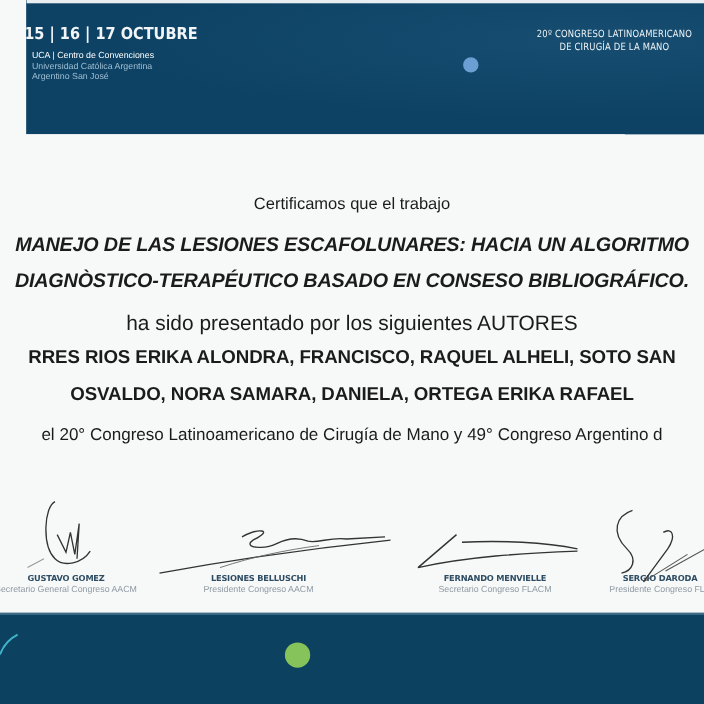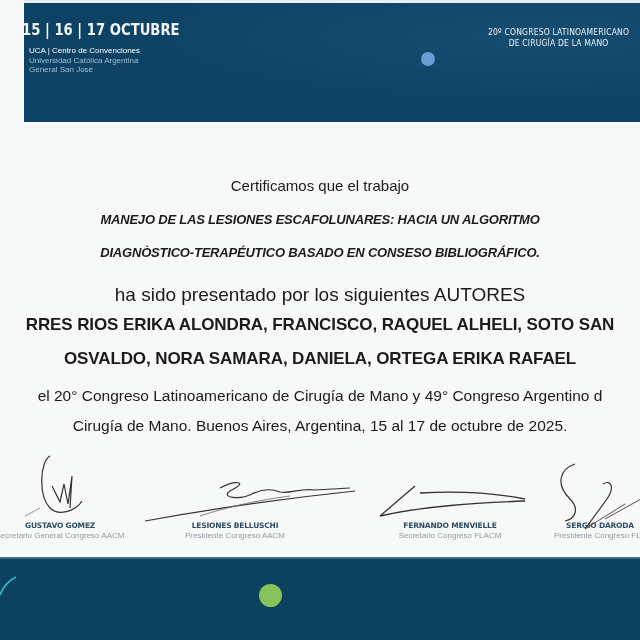--- a/index.html
+++ b/index.html
@@ -30,21 +30,21 @@
     font-family: "DejaVu Sans", sans-serif; font-size: 9px; line-height: 10.5px; letter-spacing: 0.2px;
     transform: scaleX(0.85); transform-origin: left; white-space: nowrap;
   }
   .divider-v { position: absolute; left: 626px; top: 24px; width: 1px; height: 26px; background: #dfe7ee; }
   .congress2 { position: absolute; left: 631px; top: 27px; color: #eef3f6; font-size: 9px; line-height: 10.5px; font-family: "DejaVu Sans", sans-serif; }
   .dot-blue { position: absolute; left: 397px; top: 52px; width: 14px; height: 14px; border-radius: 50%; background: #6b9fd4; }
 
   .content { position: absolute; left: 0; top: 122px; width: 568px; height: 435px; background: #f7f8f8; }
   .line { position: absolute; left: 0; width: 640px; text-align: center; white-space: nowrap; color: #1b1b1b; }
   .intro { top: 55px; font-size: 15px; }
-  .title { font-weight: bold; font-style: italic; font-size: 13px; letter-spacing: -0.2px; }
+  .title { font-weight: bold; font-style: italic; font-size: 18px; letter-spacing: -0.2px; }
   .t1 { top: 90px; }
   .t2 { top: 123px; }
   .presented { top: 162px; font-size: 19px; }
   .authors { font-weight: bold; font-size: 17px; letter-spacing: -0.1px; }
   .a1 { top: 193px; left: -55px; width: 750px; }
   .a2 { top: 227px; }
   .event { font-size: 15.5px; }
   .e1 { top: 265px; left: -40px; width: 720px; }
   .e2 { top: 295px; }
 
@@ -59,21 +59,21 @@
 </style>
 </head>
 <body>
 
 <div class="header">
   <div class="topline"></div>
   <div class="dates">15 | 16 | 17 OCTUBRE</div>
   <div class="venue">
     <div class="strong">UCA | Centro de Convenciones</div>
     <div class="light">Universidad Católica Argentina</div>
-    <div class="light">General San José</div>
+    <div class="light">Argentino San José</div>
   </div>
   <div class="dot-blue"></div>
   <div class="congress">
     <div>20º CONGRESO LATINOAMERICANO</div>
     <div>DE CIRUGÍA DE LA MANO</div>
   </div>
   <div class="divider-v"></div>
   <div class="congress2">
     <div>4</div>
     <div>C</div>
@@ -81,21 +81,20 @@
 </div>
 
 <div class="content">
   <div class="line intro">Certificamos que el trabajo</div>
   <div class="line title t1">MANEJO DE LAS LESIONES ESCAFOLUNARES: HACIA UN ALGORITMO</div>
   <div class="line title t2">DIAGNÒSTICO-TERAPÉUTICO BASADO EN CONSESO BIBLIOGRÁFICO.</div>
   <div class="line presented">ha sido presentado por los siguientes AUTORES</div>
   <div class="line authors a1">RRES RIOS ERIKA ALONDRA, FRANCISCO, RAQUEL ALHELI, SOTO SAN</div>
   <div class="line authors a2">OSVALDO, NORA SAMARA, DANIELA, ORTEGA ERIKA RAFAEL</div>
   <div class="line event e1">el 20° Congreso Latinoamericano de Cirugía de Mano y 49° Congreso Argentino d</div>
-  <div class="line event e2">Cirugía de Mano. Buenos Aires, Argentina, 15 al 17 de octubre de 2025.</div>
 
   <div class="sig" style="left:-10px; top:399px; width:140px;">
     <svg width="80" height="80" viewBox="0 0 80 80" style="left:30px; top:-75px;">
       <path d="M30 10 C 20 15, 18 50, 30 62 C 38 70, 55 66, 62 55" fill="none" stroke="#333" stroke-width="1.2"></path>
       <path d="M32 40 L 40 56 L 44 38 L 48 58 L 52 30 L 50 62" fill="none" stroke="#333" stroke-width="1.2"></path>
       <path d="M5 70 L 20 62" fill="none" stroke="#999" stroke-width="1"></path>
     </svg>
     <div class="name">GUSTAVO GOMEZ</div>
     <div class="role">Secretario General Congreso AACM</div>
   </div>

